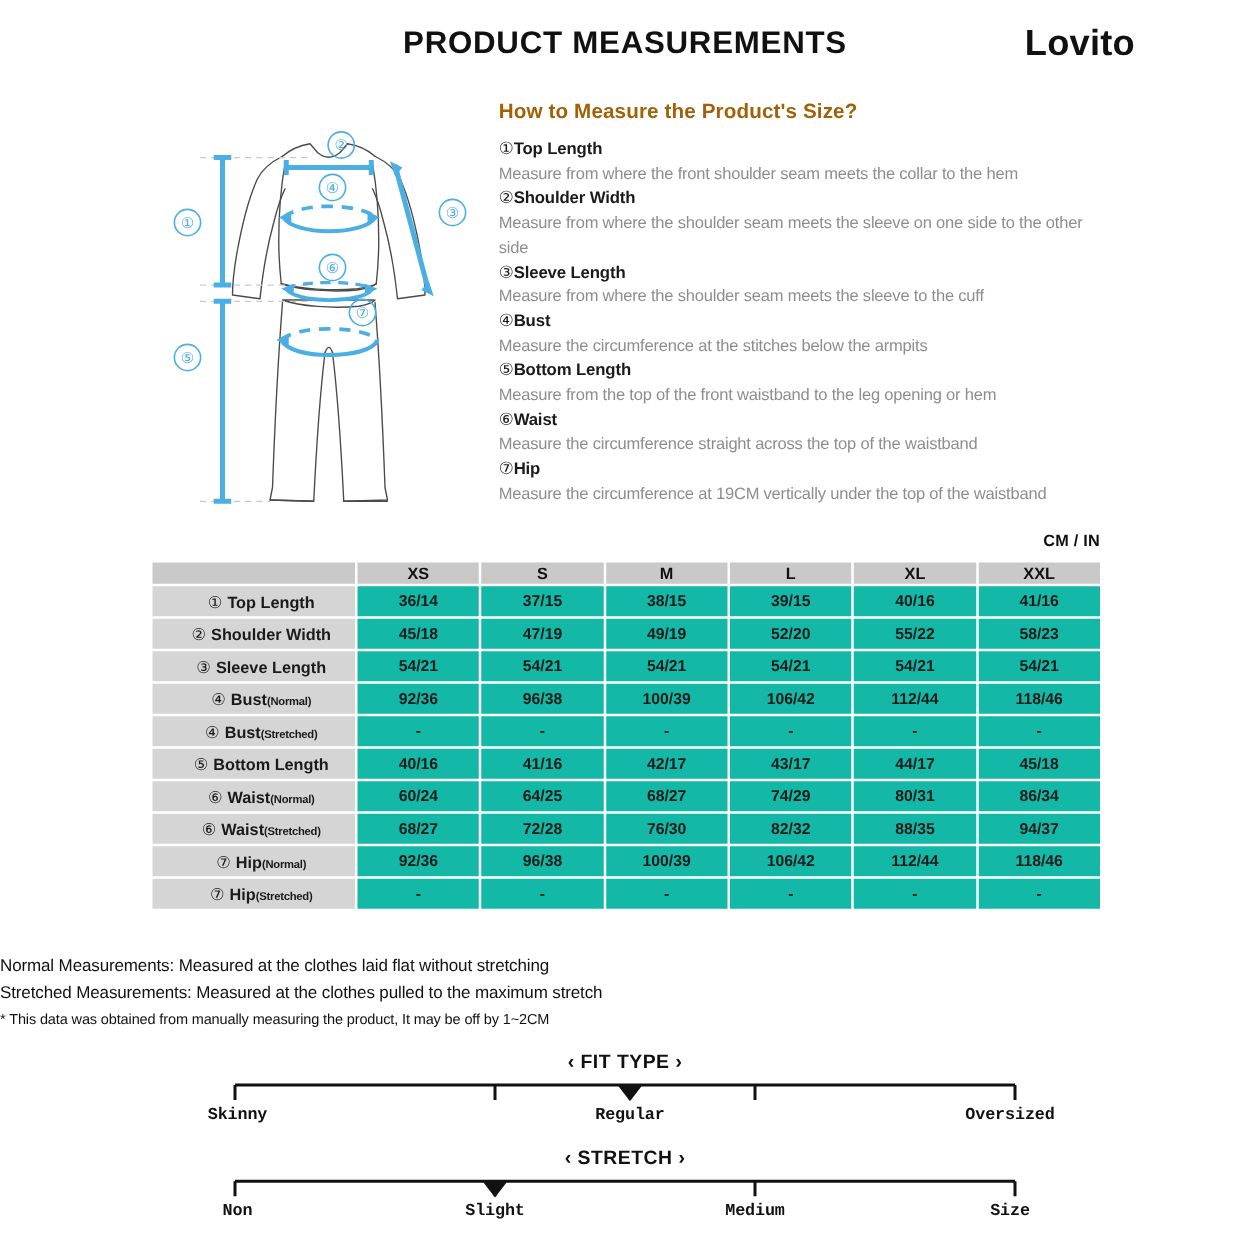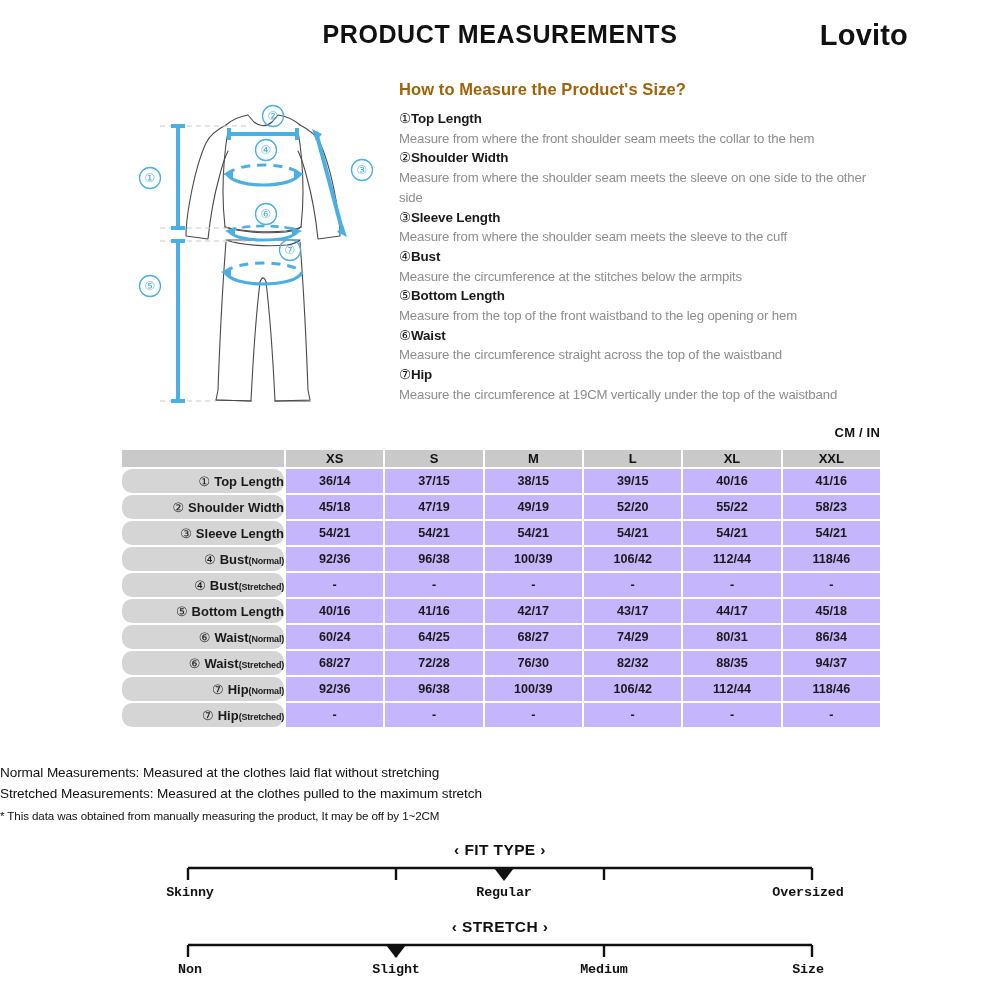--- a/index.html
+++ b/index.html
@@ -60,24 +60,24 @@
     table-layout:fixed;
   }
   .tbl td{
     height:24px;padding:0;
     font-size:12.6px;font-weight:bold;color:#1a1a1a;
     text-align:center;vertical-align:middle;
   }
   .tbl .hdr{background:#c9c9c9;font-size:13px;}
   .tbl .hdr.blank{background:#c9c9c9;}
   .tbl .rl{
-    background:#d5d5d5;text-align:right;padding-left:12px;
-    font-size:13px;font-weight:bold;white-space:nowrap;border-radius:10px;
-  }
-  .tbl .val{background:#c4b5fd;}
+    background:#d5d5d5;text-align:center;padding-left:12px;
+    font-size:13px;font-weight:bold;white-space:nowrap;
+  }
+  .tbl .val{background:#14b8a6;}
   .rl .cn{font-weight:400;font-size:13px;margin-right:4px;}
   .rl .sub{font-size:9px;font-weight:bold;letter-spacing:-.2px;}
 
   
   .notes{position:absolute;left:0;top:762px;width:1000px;text-align:left;}
   .note1{font-size:13.6px;color:#111;line-height:21px;letter-spacing:-.1px;}
   .note3{font-size:11.6px;color:#111;line-height:20px;margin-top:2px;letter-spacing:-.1px;}
 
   
   .scale-wrap{position:absolute;left:0;width:1000px;}

